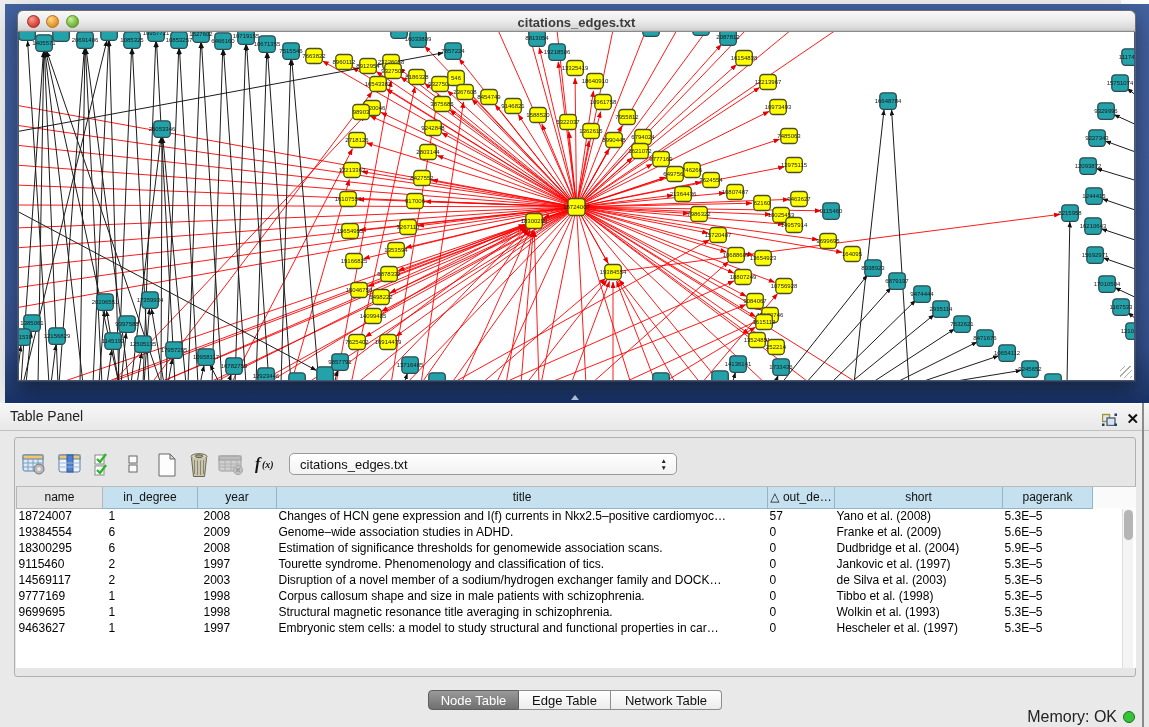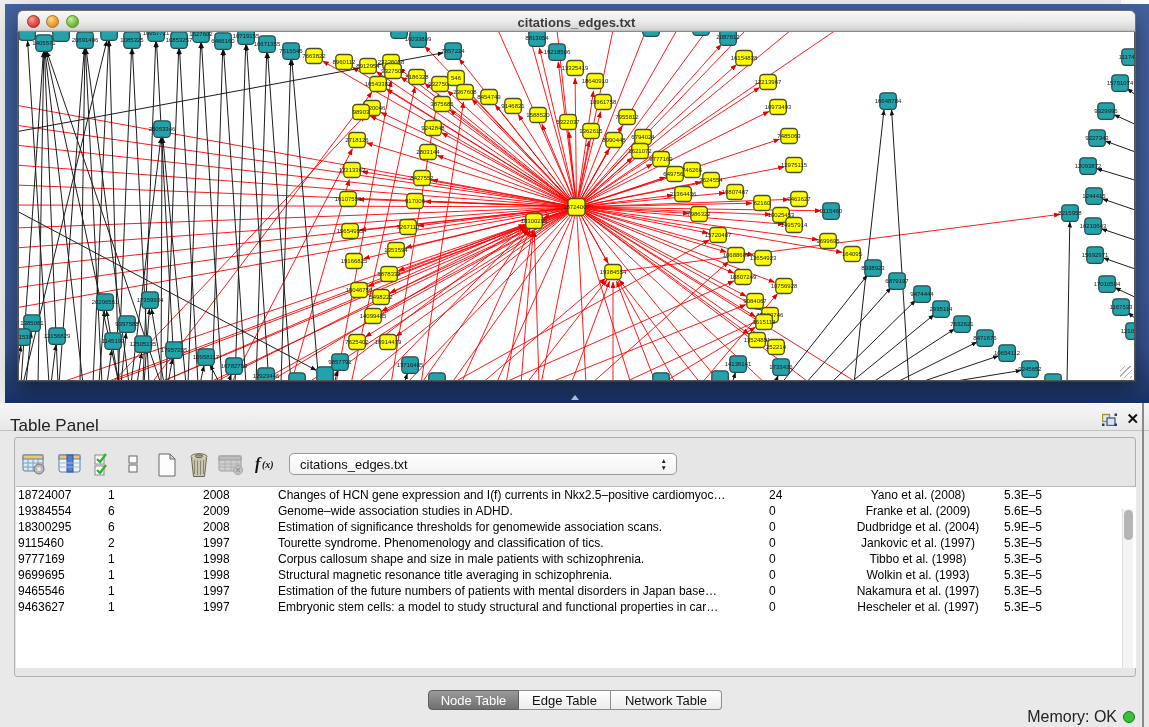--- a/index.html
+++ b/index.html
@@ -15,37 +15,37 @@
 .tl{position:absolute;top:4px;width:13px;height:13px;border-radius:50%;}
 #tl-r{left:9px;background:radial-gradient(circle at 35% 30%,#f7a096 0%,#e2544a 50%,#b6281e 100%);border:1px solid #9a2b20}
 #tl-y{left:28px;background:radial-gradient(circle at 35% 30%,#fcd98e 0%,#eda33a 50%,#c47e14 100%);border:1px solid #ad7217}
 #tl-g{left:48px;background:radial-gradient(circle at 35% 30%,#c9ee9e 0%,#82c24a 50%,#55971f 100%);border:1px solid #578f26}
 #canvas{position:absolute;left:1px;top:22px;width:1117px;height:349px;background:#fff;overflow:hidden;border-left:1px solid #555;border-right:1px solid #555;border-bottom:1px solid #555}
 #grip{position:absolute;right:2px;bottom:2px;width:12px;height:12px;
   background:repeating-linear-gradient(135deg,transparent 0 3px,#aaa 3px 4px);}
 #caret{position:absolute;left:571px;top:395px;width:0;height:0;border-left:4px solid transparent;border-right:4px solid transparent;border-bottom:5px solid #aebdd6}
 #tpanel{position:absolute;left:0;top:403px;width:1149px;height:324px;background:#e9e9e9}
 #tpbar{position:absolute;left:0;top:0;width:100%;height:28px;background:linear-gradient(180deg,#f6f6f6,#e8e8e8);border-top:1px solid #fff;border-bottom:1px solid #c2c2c2}
-#tpbar span{position:absolute;left:10px;top:12px;font-size:17px;color:#222}
+#tpbar span{position:absolute;left:10px;top:4px;font-size:14px;color:#222}
 #tpclose{position:absolute;right:10px;top:6px;font-size:15px;font-weight:bold;color:#111}
 #tpdock{position:absolute;right:32px;top:8px;width:15px;height:13px}
 #group{position:absolute;left:14px;top:34px;width:1122px;height:240px;background:#e6e6e6;border:1px solid #b0b0b0;border-radius:3px}
 #toolbar{position:absolute;left:6px;top:6px;width:1100px;height:36px}
 .ticon{position:absolute;top:8px}
 #dropdown{position:absolute;left:268px;top:9px;width:388px;height:22px;background:linear-gradient(180deg,#fff,#f2f2f2);border:1px solid #9a9a9a;border-radius:5px;font-size:13px;color:#111;padding:3px 0 0 10px}
 #ddarrows{position:absolute;right:9px;top:3px;font-size:6.5px;color:#222;line-height:7px;text-align:center}
 #tablewrap{position:absolute;left:1px;top:48px;width:1120px;height:182px;background:#fff;overflow:hidden;border-top:1px solid #bbb}
 table{border-collapse:collapse;table-layout:fixed;width:1120px;font-size:12px}
 th{height:21px;background:#c5e1f0;border:1px solid #8fb6c9;border-top:none;font-weight:normal;font-size:12px;color:#111;overflow:hidden;white-space:nowrap}
 th.hn{background:#e4e4e4;border-color:#b5b5b5}
 th.he{background:#fafafa;border:none}
 td{height:16px;padding:0 2px;overflow:hidden;white-space:nowrap;color:#000}
 .c1{width:86px}.c2{width:95px}.c3{width:79px}.c4{width:491px}.c5{width:67px}.c6{width:168px}.c7{width:90px}.c8{width:44px}
 td.c2,td.c3{padding-left:6px}
-td.c6{text-align:center}
+td.c6{text-align:left}
 #vscroll{position:absolute;right:3px;top:22px;width:11px;height:159px;background:#f4f4f4;border-left:1px solid #ddd}
 #vthumb{position:absolute;left:1px;top:1px;width:9px;height:30px;background:#b5b5b5;border-radius:5px}
 #segs{position:absolute;left:428px;top:271px;height:20px;font-size:13px}
 .seg{position:absolute;top:16px;height:20px;line-height:19px;text-align:center;border:1px solid #8d8d8d;background:linear-gradient(180deg,#fff,#ececec);color:#111}
 #seg1{left:0;width:91px;border-radius:4px 0 0 4px;background:linear-gradient(180deg,#9a9a9a,#6f6f6f);color:#fff;border-color:#5f5f5f}
 #seg2{left:91px;width:92px;border-left:none}
 #seg3{left:183px;width:111px;border-left:none;border-radius:0 4px 4px 0}
 #status{position:absolute;right:32px;top:305px;font-size:16px;color:#222}
 #memdot{position:absolute;right:14px;top:308px;width:12px;height:12px;border-radius:50%;background:#35c435;border:1.5px solid #1d6e1d}
 #rightedge{position:absolute;left:1142px;top:0;width:2px;height:324px;background:#8a8a8a}
@@ -635,26 +635,36 @@
 </svg>
 <svg class="ticon" style="left:232px" width="30" height="24" viewBox="0 0 30 24">
 <text x="2" y="17" font-family="Liberation Serif,serif" font-size="16" font-style="italic" font-weight="bold" fill="#111">f</text>
 <text x="9" y="16" font-family="Liberation Serif,serif" font-size="10" font-style="italic" font-weight="bold" fill="#111">(x)</text>
 </svg>
         <div id="dropdown">citations_edges.txt<span id="ddarrows">▲<br>▼</span></div>
       </div>
       <div id="tablewrap">
         <table>
           <tbody>
+              <tr>
+                <th class="hn c1">name</th>
+                <th class="c2">in_degree</th>
+                <th class="c3">year</th>
+                <th class="c4">title</th>
+                <th class="c5">△ out_de…</th>
+                <th class="c6">short</th>
+                <th class="c7">pagerank</th>
+                <th class="he c8"></th>
+              </tr>
           <tr>
                 <td class="c1">18724007</td>
                 <td class="c2">1</td>
                 <td class="c3">2008</td>
                 <td class="c4">Changes of HCN gene expression and I(f) currents in Nkx2.5–positive cardiomyoc…</td>
-                <td class="c5">24</td>
+                <td class="c5">57</td>
                 <td class="c6">Yano et al. (2008)</td>
                 <td class="c7">5.3E–5</td>
                 <td class="c8"></td>
               </tr>
               <tr>
                 <td class="c1">19384554</td>
                 <td class="c2">6</td>
                 <td class="c3">2009</td>
                 <td class="c4">Genome–wide association studies in ADHD.</td>
                 <td class="c5">0</td>
@@ -676,46 +686,46 @@
                 <td class="c1">9115460</td>
                 <td class="c2">2</td>
                 <td class="c3">1997</td>
                 <td class="c4">Tourette syndrome. Phenomenology and classification of tics.</td>
                 <td class="c5">0</td>
                 <td class="c6">Jankovic et al. (1997)</td>
                 <td class="c7">5.3E–5</td>
                 <td class="c8"></td>
               </tr>
               <tr>
+                <td class="c1">14569117</td>
+                <td class="c2">2</td>
+                <td class="c3">2003</td>
+                <td class="c4">Disruption of a novel member of a sodium/hydrogen exchanger family and DOCK…</td>
+                <td class="c5">0</td>
+                <td class="c6">de Silva et al. (2003)</td>
+                <td class="c7">5.3E–5</td>
+                <td class="c8"></td>
+              </tr>
+              <tr>
                 <td class="c1">9777169</td>
                 <td class="c2">1</td>
                 <td class="c3">1998</td>
                 <td class="c4">Corpus callosum shape and size in male patients with schizophrenia.</td>
                 <td class="c5">0</td>
                 <td class="c6">Tibbo et al. (1998)</td>
                 <td class="c7">5.3E–5</td>
                 <td class="c8"></td>
               </tr>
               <tr>
                 <td class="c1">9699695</td>
                 <td class="c2">1</td>
                 <td class="c3">1998</td>
                 <td class="c4">Structural magnetic resonance title averaging in schizophrenia.</td>
                 <td class="c5">0</td>
                 <td class="c6">Wolkin et al. (1993)</td>
-                <td class="c7">5.3E–5</td>
-                <td class="c8"></td>
-              </tr>
-              <tr>
-                <td class="c1">9465546</td>
-                <td class="c2">1</td>
-                <td class="c3">1997</td>
-                <td class="c4">Estimation of the future numbers of patients with mental disorders in Japan base…</td>
-                <td class="c5">0</td>
-                <td class="c6">Nakamura et al. (1997)</td>
                 <td class="c7">5.3E–5</td>
                 <td class="c8"></td>
               </tr>
               <tr>
                 <td class="c1">9463627</td>
                 <td class="c2">1</td>
                 <td class="c3">1997</td>
                 <td class="c4">Embryonic stem cells: a model to study structural and functional properties in car…</td>
                 <td class="c5">0</td>
                 <td class="c6">Hescheler et al. (1997)</td>

